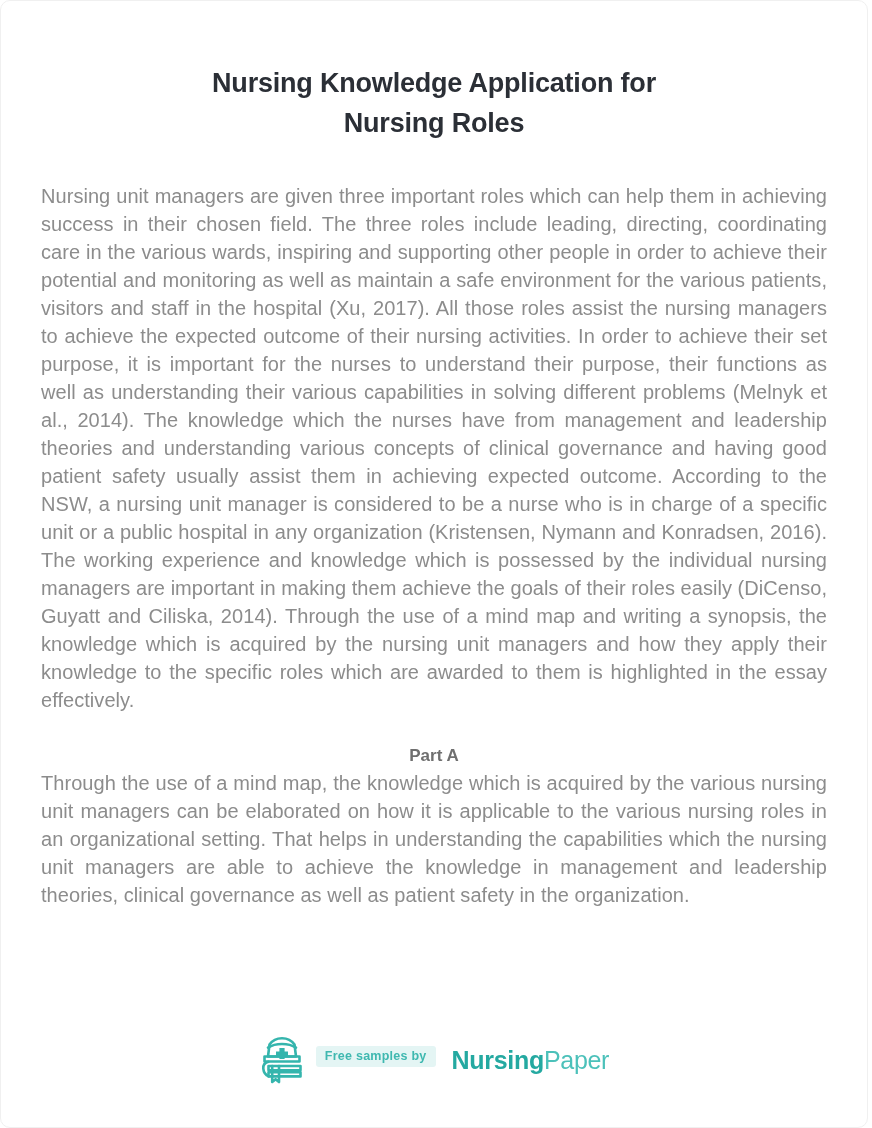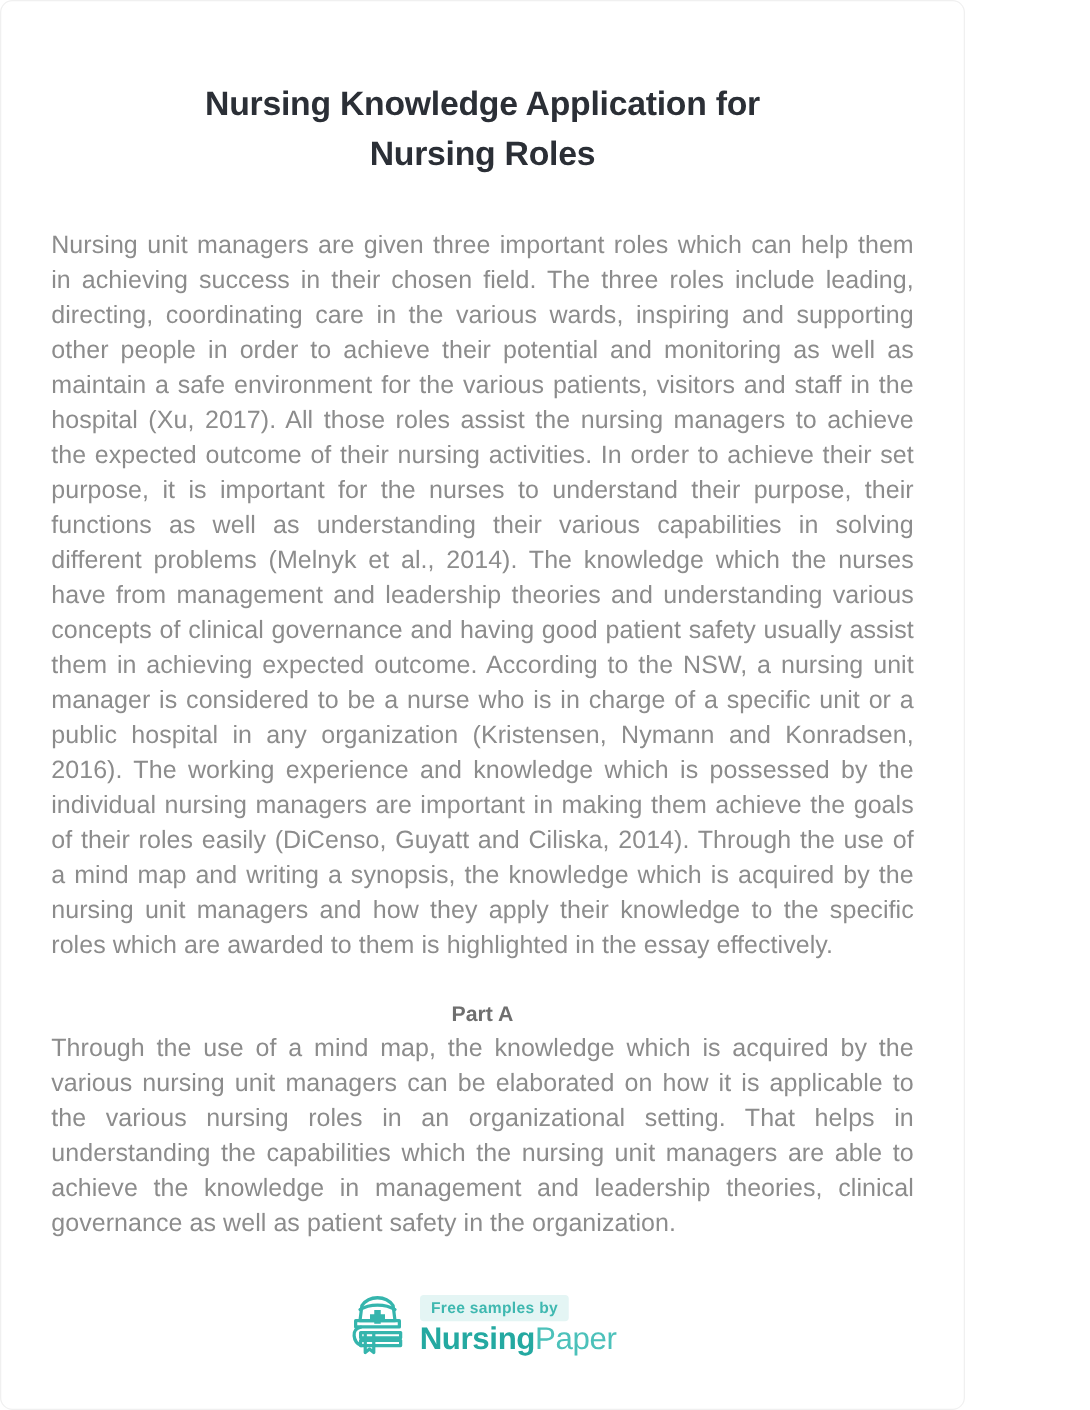--- a/index.html
+++ b/index.html
@@ -9,21 +9,21 @@
   body {
     width: 872px;
     height: 1128px;
     background: #ffffff;
     font-family: "Liberation Sans", sans-serif;
     overflow: hidden;
   }
   .page-card {
     position: relative;
     box-sizing: border-box;
-    width: 772px;
+    width: 868px;
     height: 1128px;
     background: #ffffff;
     border-radius: 10px;
     border: 1px solid #f0f0f0;
     padding: 0 40px;
     overflow: hidden;
   }
   .doc-title {
     margin: 0;
     padding-top: 62px;
@@ -72,23 +72,23 @@
     gap: 11px;
   }
   .logo-mark {
     width: 46px;
     height: 50px;
     flex: 0 0 auto;
     display: block;
   }
   .logo-text-col {
     display: flex;
-    flex-direction: column;
+    flex-direction: row;
     align-items: flex-start;
-    gap: 0;
+    gap: 16px;
   }
   .free-badge {
     display: inline-block;
     background: #e4f5f4;
     color: #3fb8b0;
     font-size: 12.5px;
     line-height: 14px;
     font-weight: bold;
     letter-spacing: 0.25px;
     padding: 3px 9px 4px 9px;

